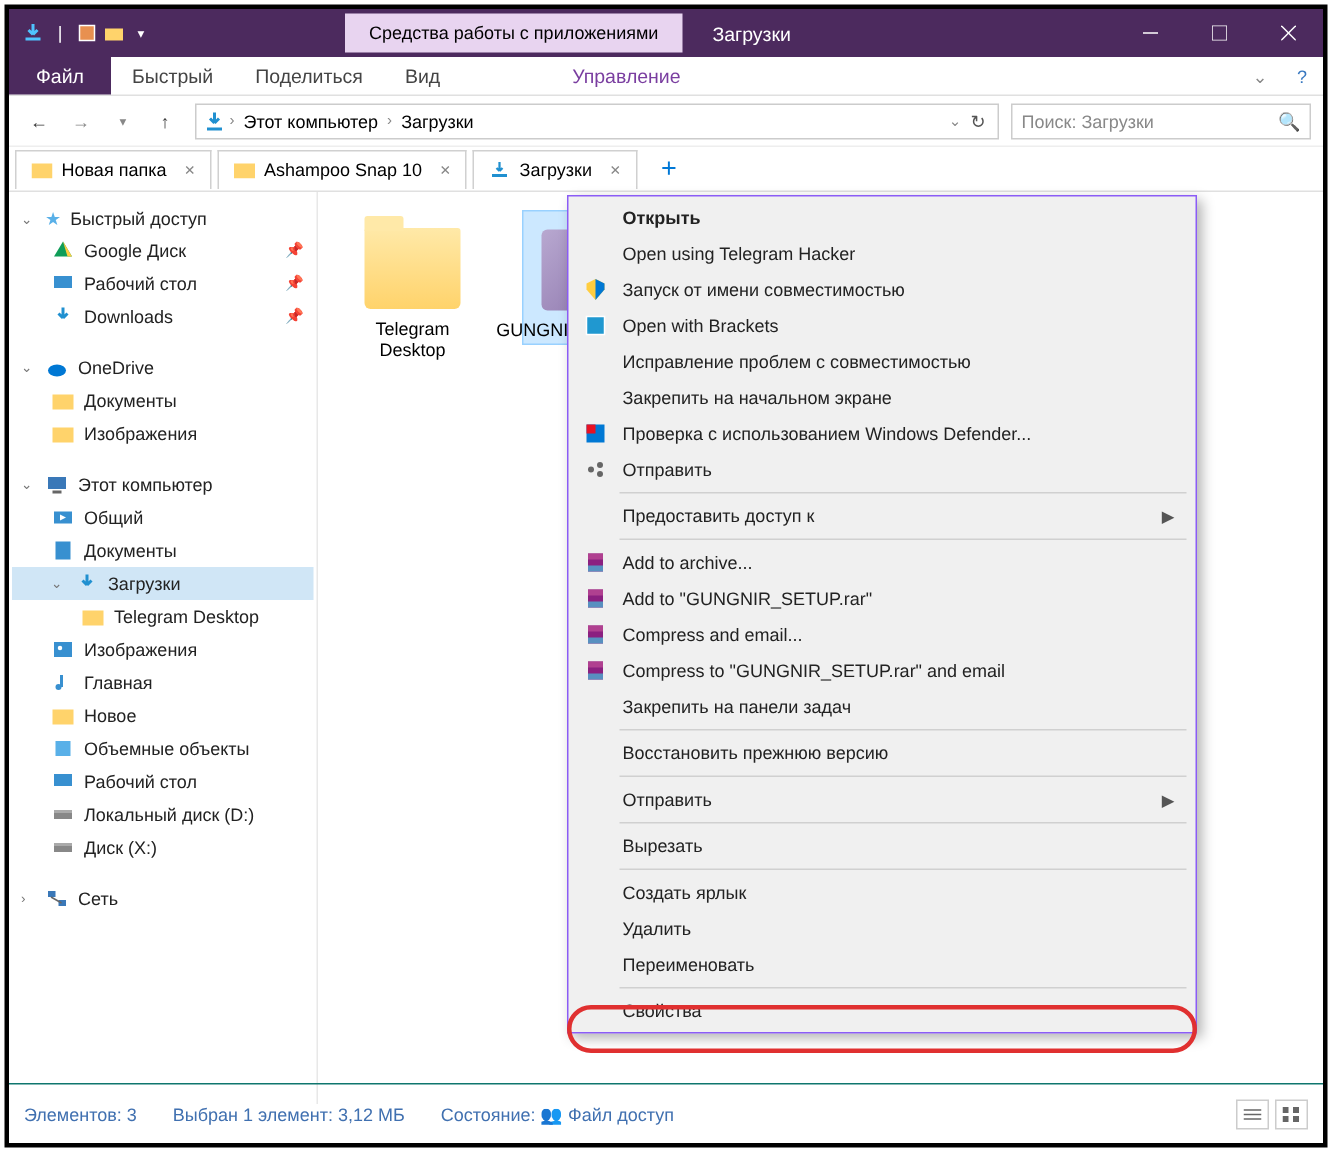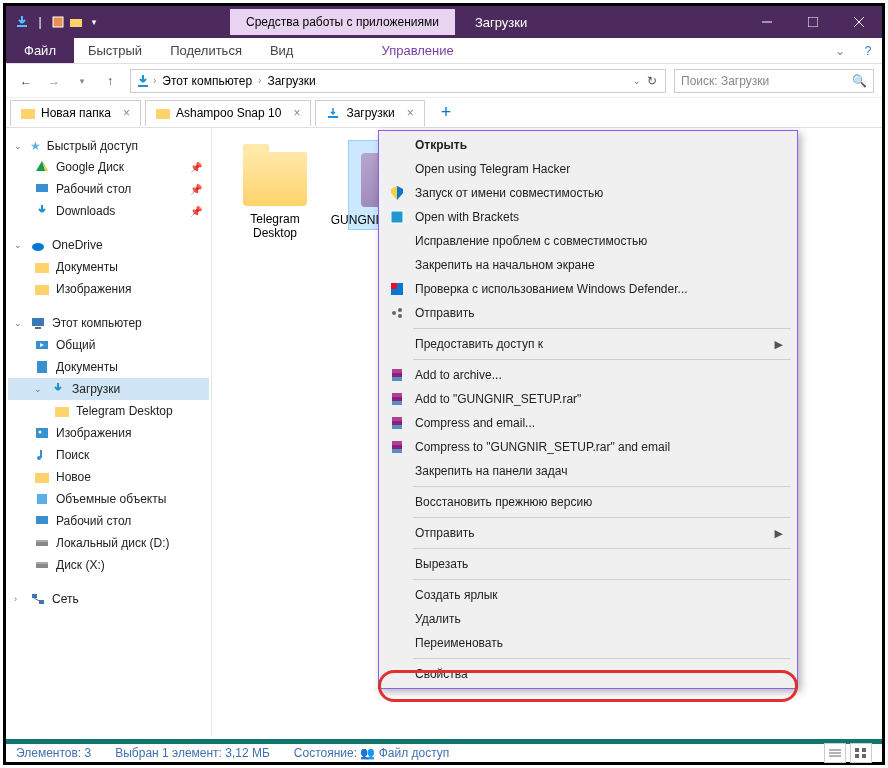--- a/index.html
+++ b/index.html
@@ -54,21 +54,21 @@
 
 .context-menu { position: absolute; left: 378px; top: 130px; width: 420px; background: #f0f0f0; border: 1px solid #8b5cf6; box-shadow: 3px 3px 8px rgba(0,0,0,0.3); z-index: 50; padding: 2px; }
 .cm-item { display: flex; align-items: center; padding: 5px 12px 5px 34px; font-size: 12.5px; color: #222; position: relative; }
 .cm-item.bold { font-weight: 600; }
 .cm-icon { position: absolute; left: 8px; width: 16px; height: 16px; }
 .cm-sep { height: 1px; background: #d0d0d0; margin: 3px 4px 3px 32px; }
 .cm-arrow { margin-left: auto; font-size: 11px; color: #555; }
 
 .highlight-ring { position: absolute; left: 378px; top: 670px; width: 420px; height: 32px; border: 3px solid #e03030; border-radius: 16px; z-index: 60; pointer-events: none; }
 
-.status { height: 23px; border-top: 5px solid #0f766e; display: flex; align-items: center; padding: 1px 10px; gap: 24px; font-size: 12px; color: #4070b0; position: absolute; bottom: 6px; left: 6px; right: 6px; }
+.status { height: 40px; border-top: 1px solid #0f766e; display: flex; align-items: center; padding: 1px 10px; gap: 24px; font-size: 12px; color: #4070b0; position: absolute; bottom: 6px; left: 6px; right: 6px; }
 .status .right { margin-left: auto; display: flex; gap: 4px; }
 .view-btn { width: 22px; height: 20px; border: 1px solid #ccc; display: flex; align-items: center; justify-content: center; }
 
 svg { display: block; }
 </style>
 </head>
 <body>
 
 <div class="frame">
   <div class="titlebar">
@@ -266,21 +266,21 @@
               <rect x="2" y="3" width="12" height="10" fill="#3890d0"></rect>
               <circle cx="6" cy="7" r="1.5" fill="#fff"></circle>
             </svg>
             <span>Изображения</span>
           </div>
           <div class="tree-item indent1">
             <svg class="tree-icon">
               <circle cx="5" cy="11" r="2" fill="#3890d0"></circle>
               <rect x="6" y="3" width="2" height="8" fill="#3890d0"></rect>
             </svg>
-            <span>Поиск</span>
+            <span>Главная</span>
           </div>
           <div class="tree-item indent1">
             <svg class="tree-icon">
               <rect x="1" y="4" width="14" height="10" fill="#ffd36b"></rect>
             </svg>
             <span>Новое</span>
           </div>
           <div class="tree-item indent1">
             <svg class="tree-icon">
               <rect x="3" y="3" width="10" height="10" fill="#59b0e8"></rect>

